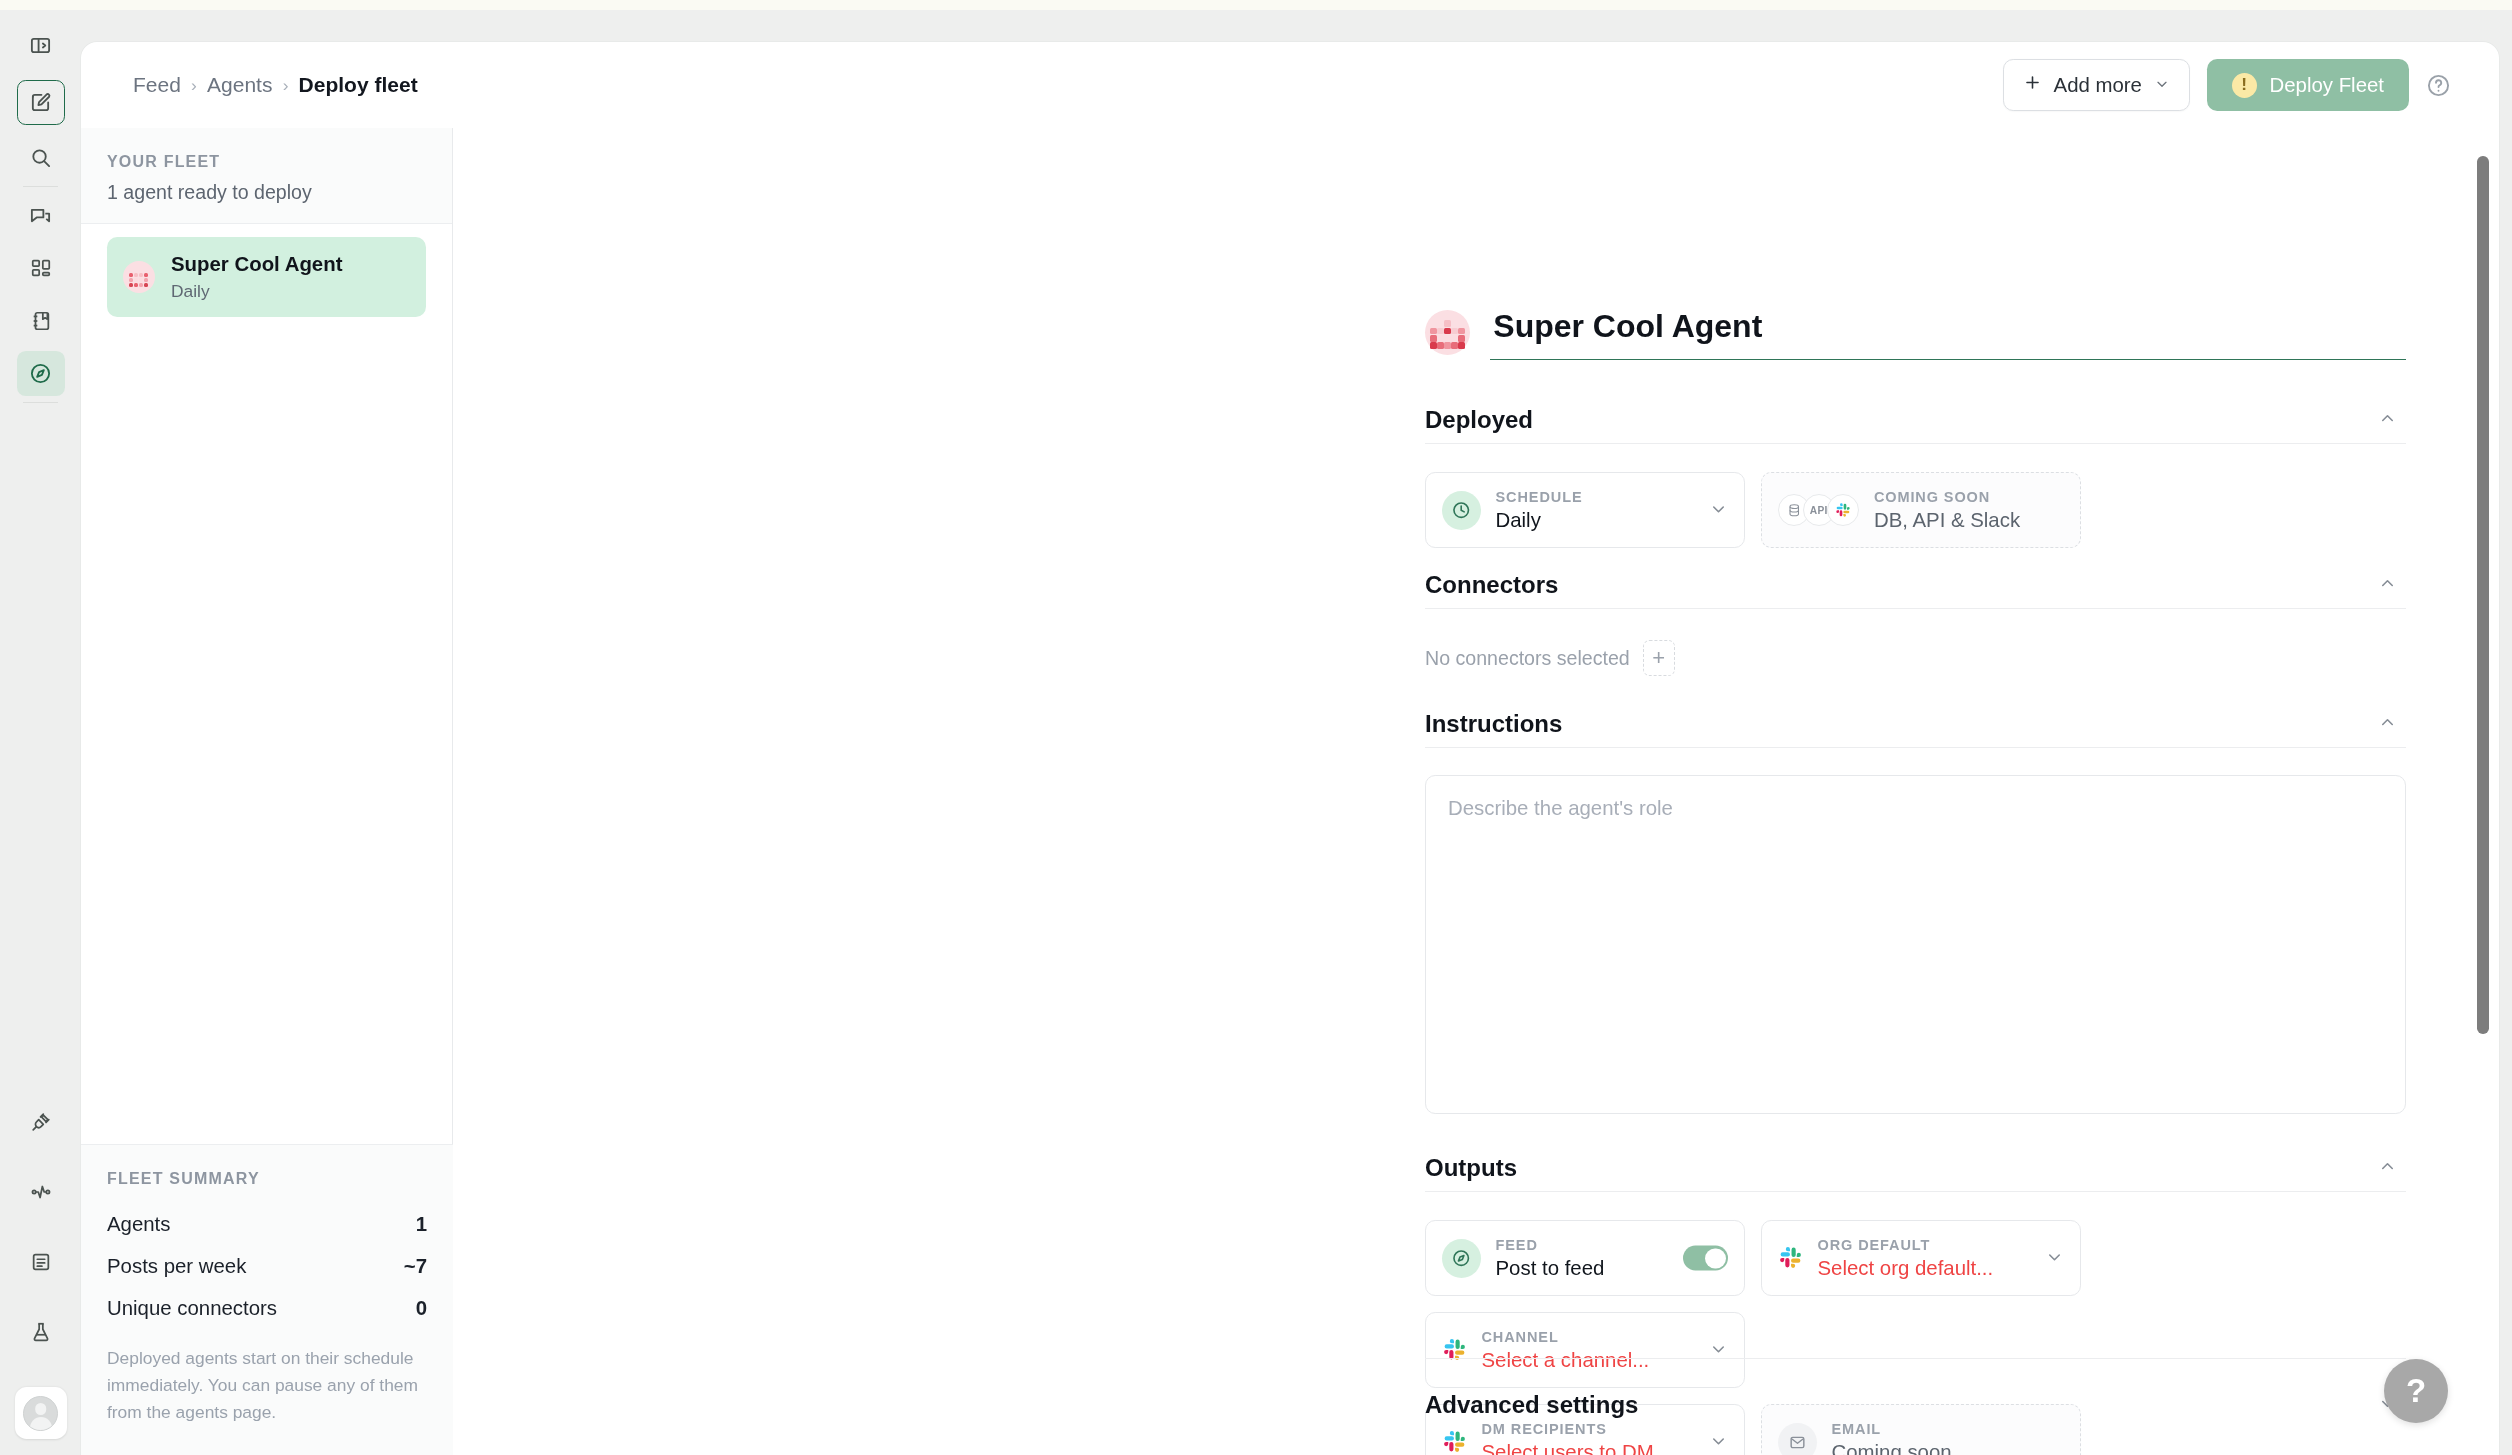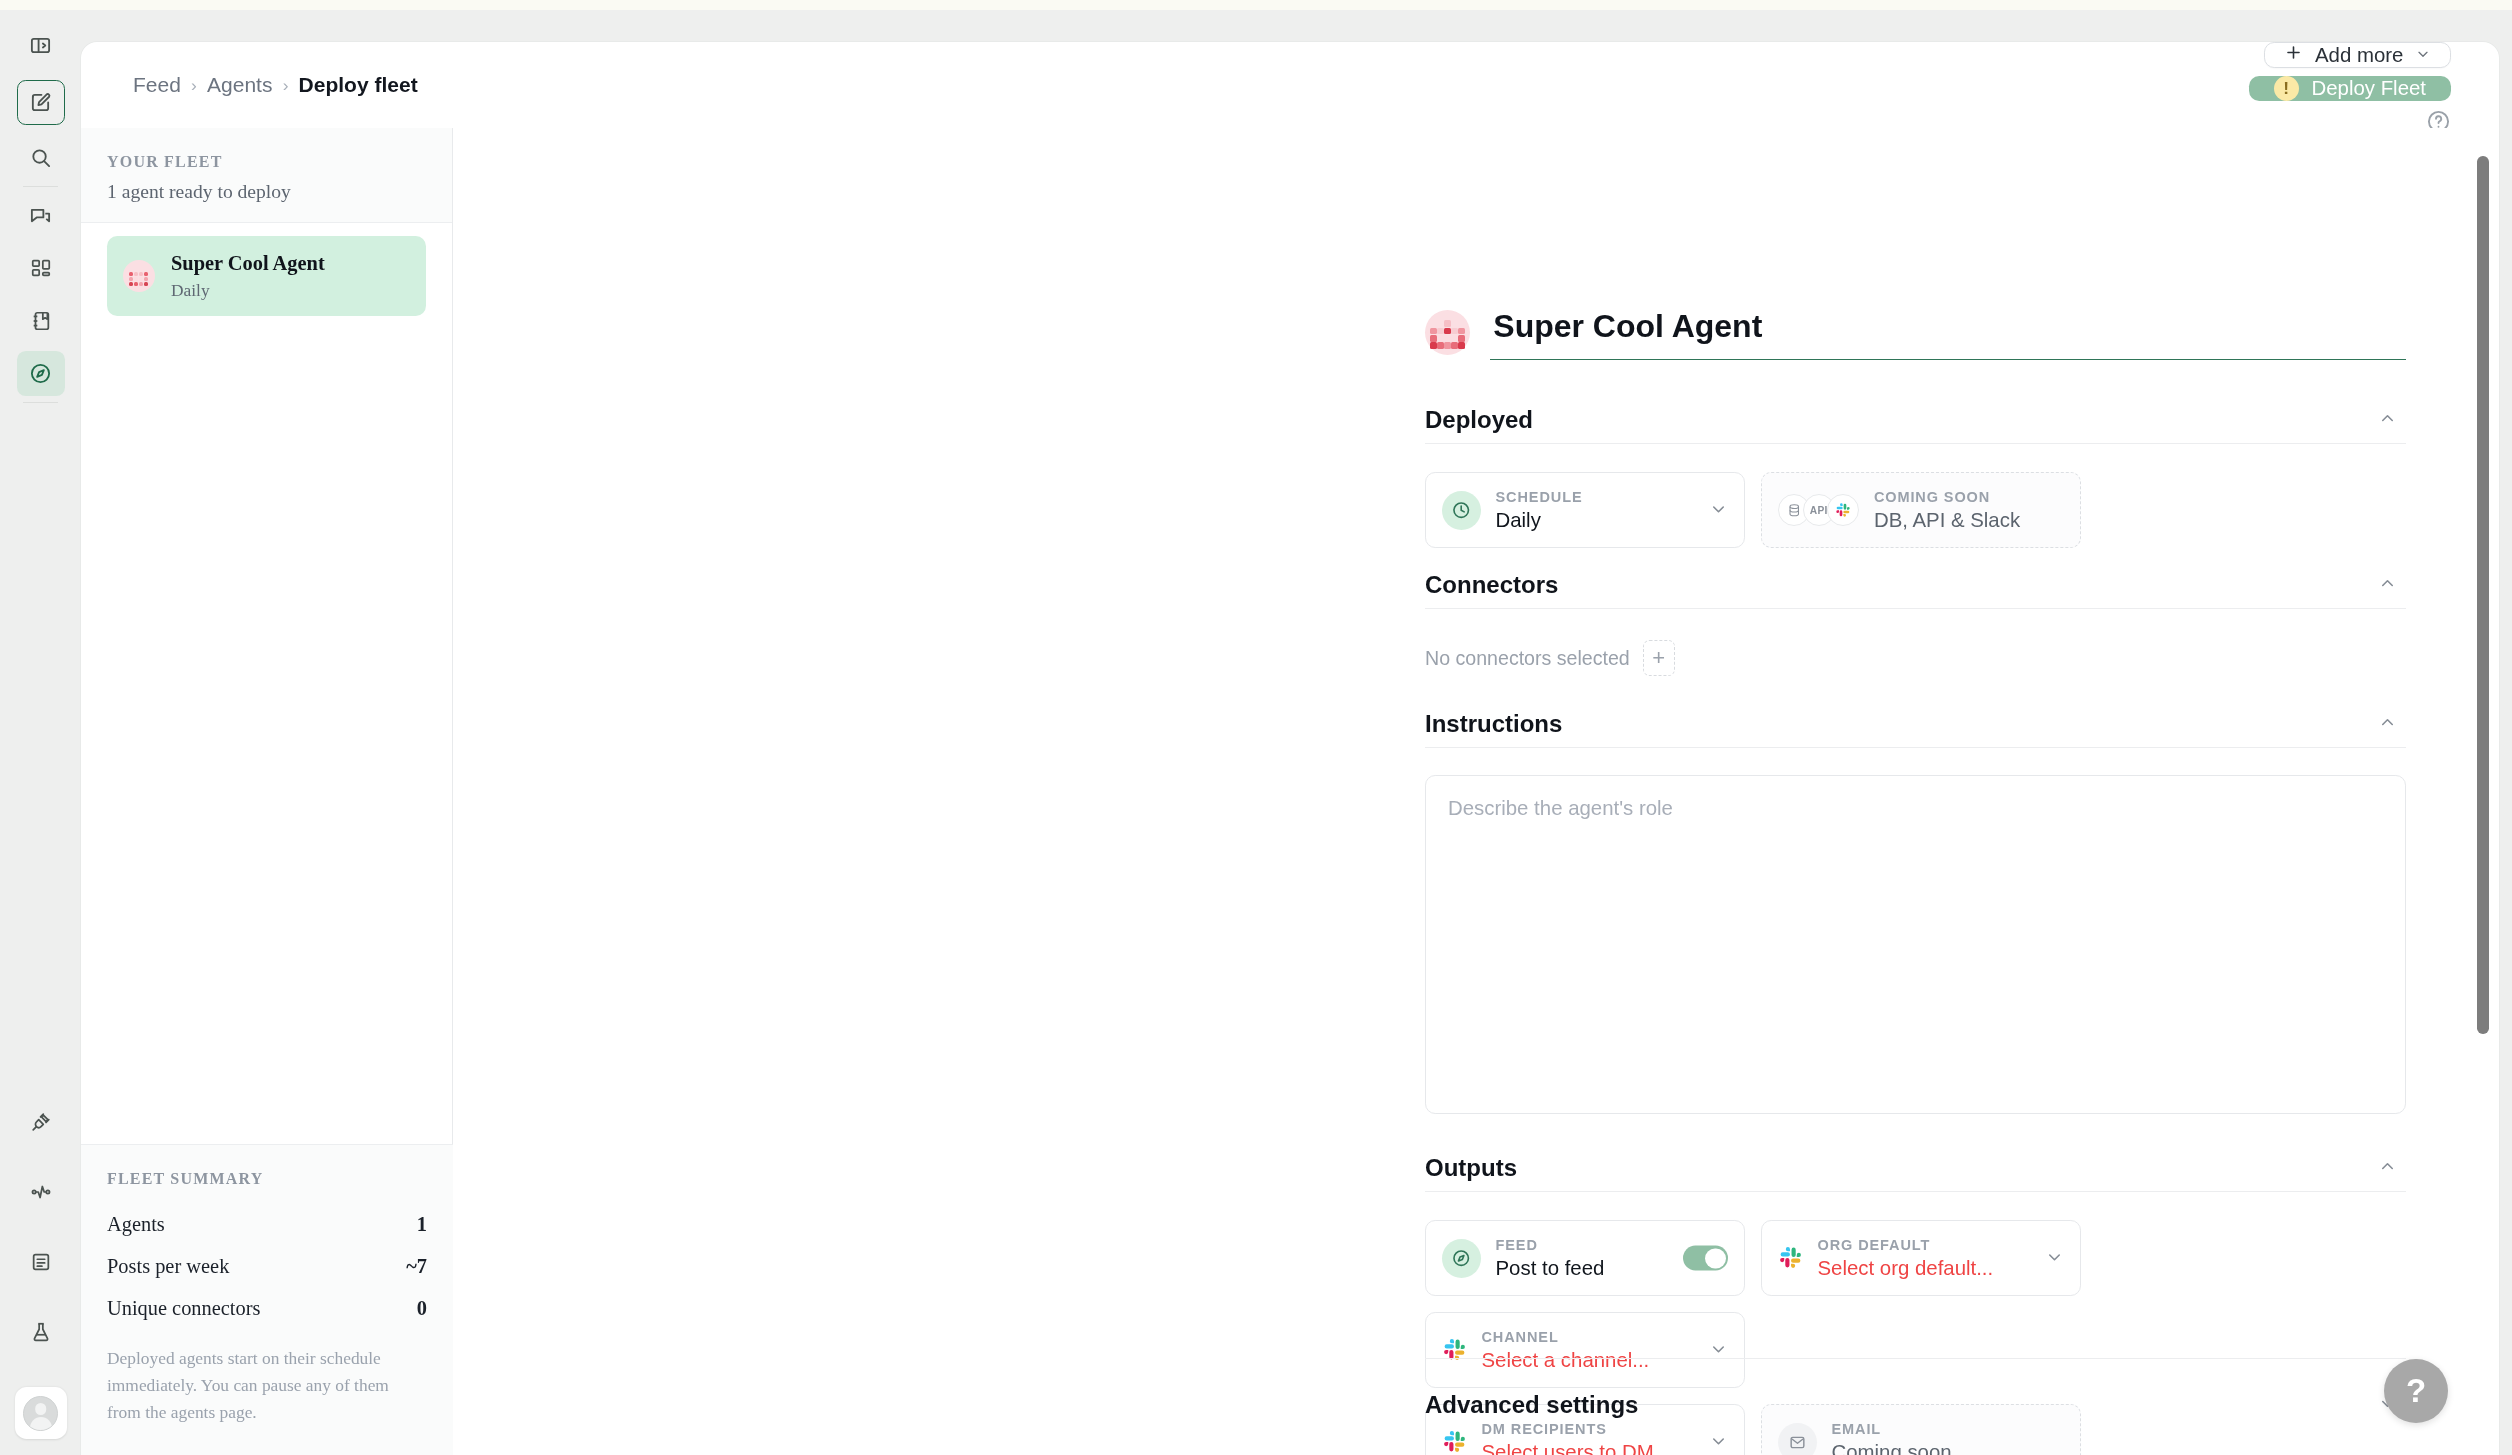--- a/index.html
+++ b/index.html
@@ -83,21 +83,21 @@
     position:absolute; left: 52px; top: 0; height:86px;
     display:flex; align-items:center; gap:10.2px;
     font-size: 21px;
   }
   .crumb { color:#6c7480; }
   .crumb.current { color:#13171f; font-weight:700; }
   .crumb-sep { color:#a9b0ba; font-size:17.4px; }
 
   #header-actions {
     position:absolute; right: 48px; top:0; height:86px;
-    display:flex; align-items:flex-end; gap: 8px; flex-direction: column;
+    display:flex; align-items:center; gap: 17px;
   }
   #add-more {
     height: 52px; padding: 0 19px;
     display:flex; align-items:center; gap:11.6px;
     border:1.1px solid #dcdfe3; border-radius: 10.2px;
     background:#fff; color:#2b3138; font-size:20.4px;
     box-shadow:0 0.7px 1.5px rgba(0,0,0,.03);
   }
   #deploy-fleet {
     height: 52px; padding: 0 25px;
@@ -112,21 +112,20 @@
     font-size:17.4px; font-weight:700; line-height:1;
   }
   #header-help { color:#9aa1a9; display:flex; align-items:center; }
 
   
   #leftpanel {
     position:absolute; left:0; top:86px;
     width: 372px; height: 1327px;
     border-right:0.7px solid #e8eaec;
     background:#ffffff;
-    font-family:Liberation Serif, serif;
   }
   #fleet-head {
     padding: 25px 26px 19px 26px;
     background:#fafbfb;
     border-bottom:0.7px solid #eceef0;
   }
   #fleet-head .label {
     font-size: 16px; letter-spacing: 1.2px; color:#8d95a0; font-weight:700;
   }
   #fleet-head .sub { margin-top: 10.2px; font-size:19.6px; color:#5d6570; }

